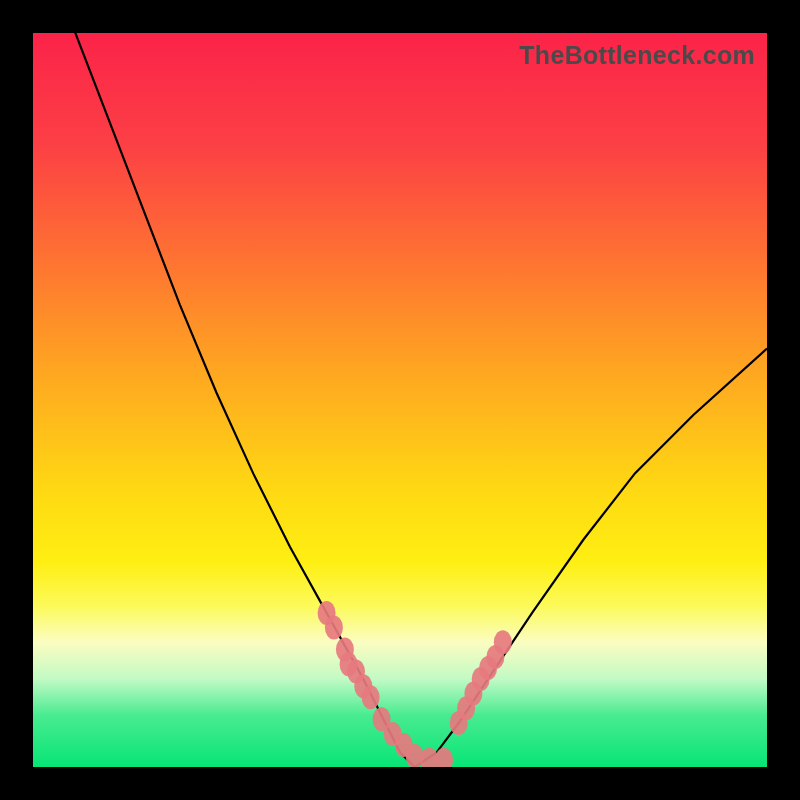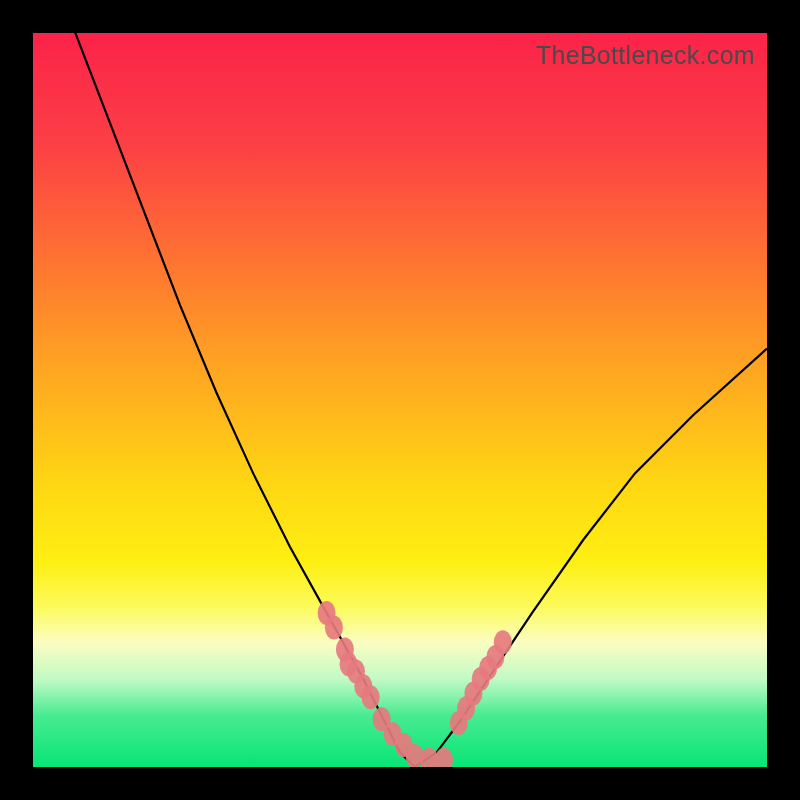--- a/index.html
+++ b/index.html
@@ -39,21 +39,21 @@
       #48eb90 93%,
       #07e576 100%
     );
   }
   .watermark {
     position: absolute;
     top: 8px;
     right: 12px;
     color: #4a4a4a;
     font-size: 25px;
-    font-weight: 400;
+    font-weight: 700;
     letter-spacing: 0.3px;
   }
   svg.curves {
     position: absolute;
     left: 0;
     top: 0;
     width: 734px;
     height: 734px;
   }
 </style>

